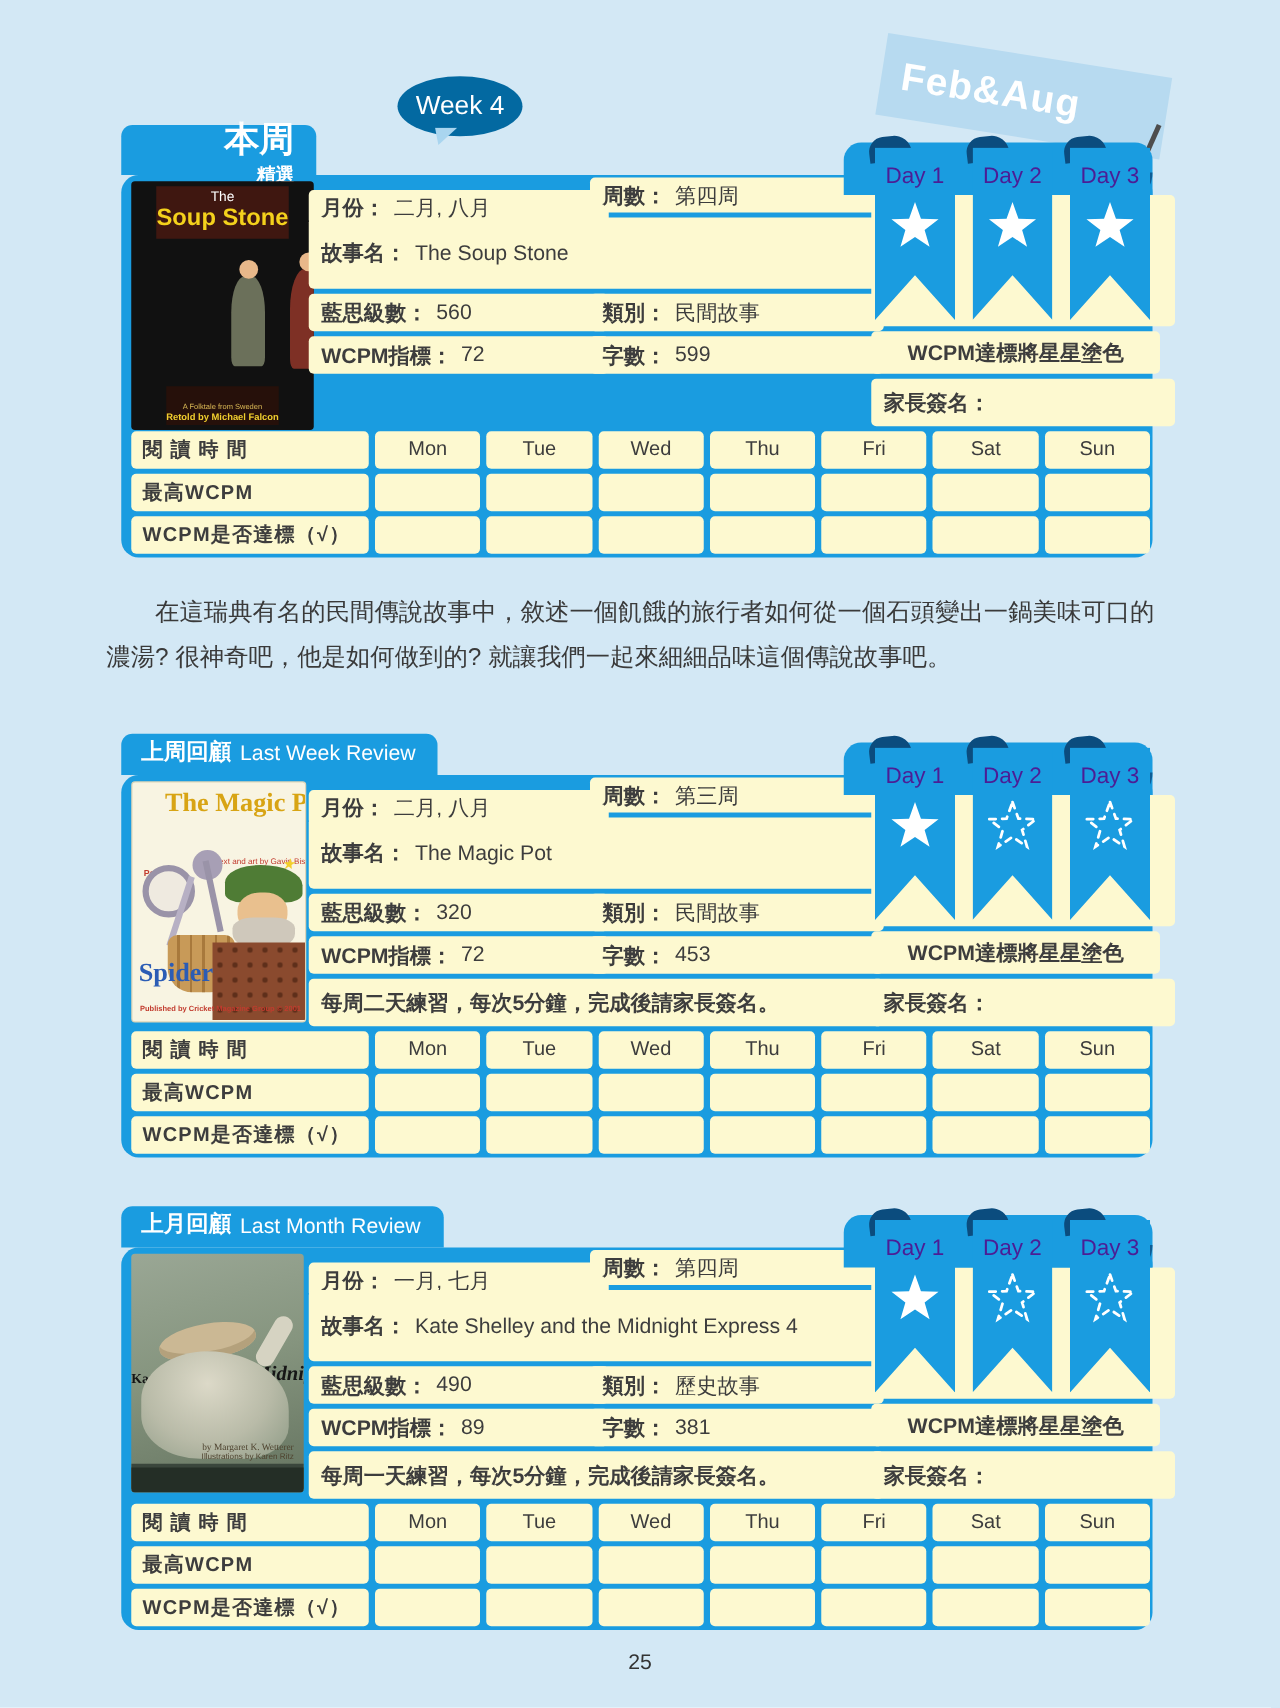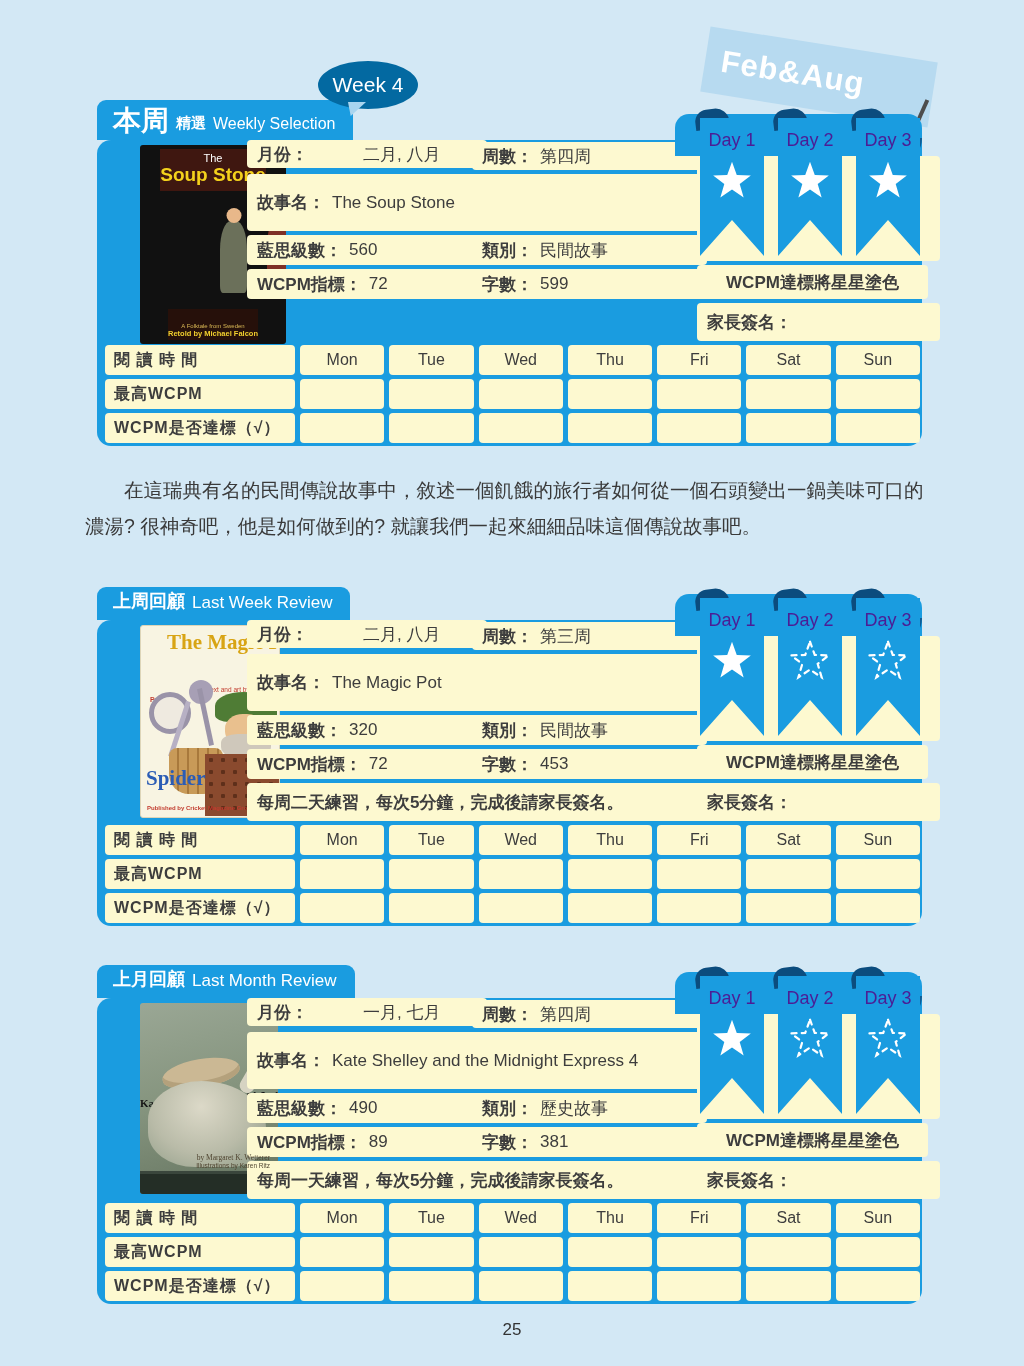--- a/index.html
+++ b/index.html
@@ -15,35 +15,35 @@
       transform:rotate(9deg);color:#fff;font-weight:bold;font-size:31px;display:flex;align-items:center;
       padding-left:16px;letter-spacing:1px;z-index:0;}
   .banner-pole{position:absolute;left:916px;top:98px;width:4px;height:46px;background:#4d4d4d;transform:rotate(24deg);z-index:0;}
 
   
   .panel{position:absolute;left:97px;width:825px;height:306px;background:#1a9ce0;border-radius:14px;z-index:2;}
   #sec1{top:140px;} #sec2{top:620px;} #sec3{top:998px;}
 
   .tab{position:absolute;left:0;background:#1a9ce0;border-radius:9px 9px 0 0;color:#fff;
       display:flex;align-items:flex-end;padding:0 18px 7px 16px;gap:7px;white-space:nowrap;}
-  .tab-big{top:-40px;height:33px;}
+  .tab-big{top:-40px;height:33px;flex-direction:column;}
   .tab-sm{top:-33px;height:26px;}
   .t-zh-main{font-size:28px;font-weight:bold;line-height:.85;}
   .t-zh-sub{font-size:15px;font-weight:bold;font-family:Liberation Mono, monospace;}
   .t-en{font-size:16px;}
   .tab-sm .t-zh-sub{font-size:18px;}
   .tab-sm .t-en{font-size:17px;}
 
   .cell{position:absolute;background:#fdf9d0;border-radius:4px;display:flex;align-items:center;
       padding:0 10px;font-size:17px;white-space:nowrap;overflow:hidden;}
   .lab{font-weight:bold;margin-right:7px;}
   .val{font-weight:normal;}
 
-  .c-cover{left:8px;top:5px;width:138px;height:191px;padding:0;border-radius:3px;margin-left:35px;}
-  .c-month{left:150px;top:0;width:220px;height:28px;gap:48px;}
+  .c-cover{left:8px;top:5px;width:138px;height:191px;padding:0;border-radius:3px;}
+  .c-month{left:150px;top:12px;width:220px;height:28px;}
   .c-week {left:375px;top:2px;width:215px;height:28px;}
   .c-story{left:150px;top:34px;width:440px;height:57px;}
   .c-lex  {left:150px;top:95px;width:220px;height:30px;}
   .c-cat  {left:375px;top:95px;width:215px;height:30px;}
   .c-wcpm {left:150px;top:129px;width:220px;height:30px;}
   .c-words{left:375px;top:129px;width:215px;height:30px;}
   .c-prac {left:150px;top:163px;width:440px;height:38px;font-weight:bold;}
   .c-ryellow{left:600px;top:16px;width:223px;height:105px;}
   .c-starnote{left:600px;top:125px;width:223px;height:34px;justify-content:center;font-weight:bold;padding:0 4px;}
   .c-sign {left:600px;top:163px;width:223px;height:38px;font-weight:bold;}

